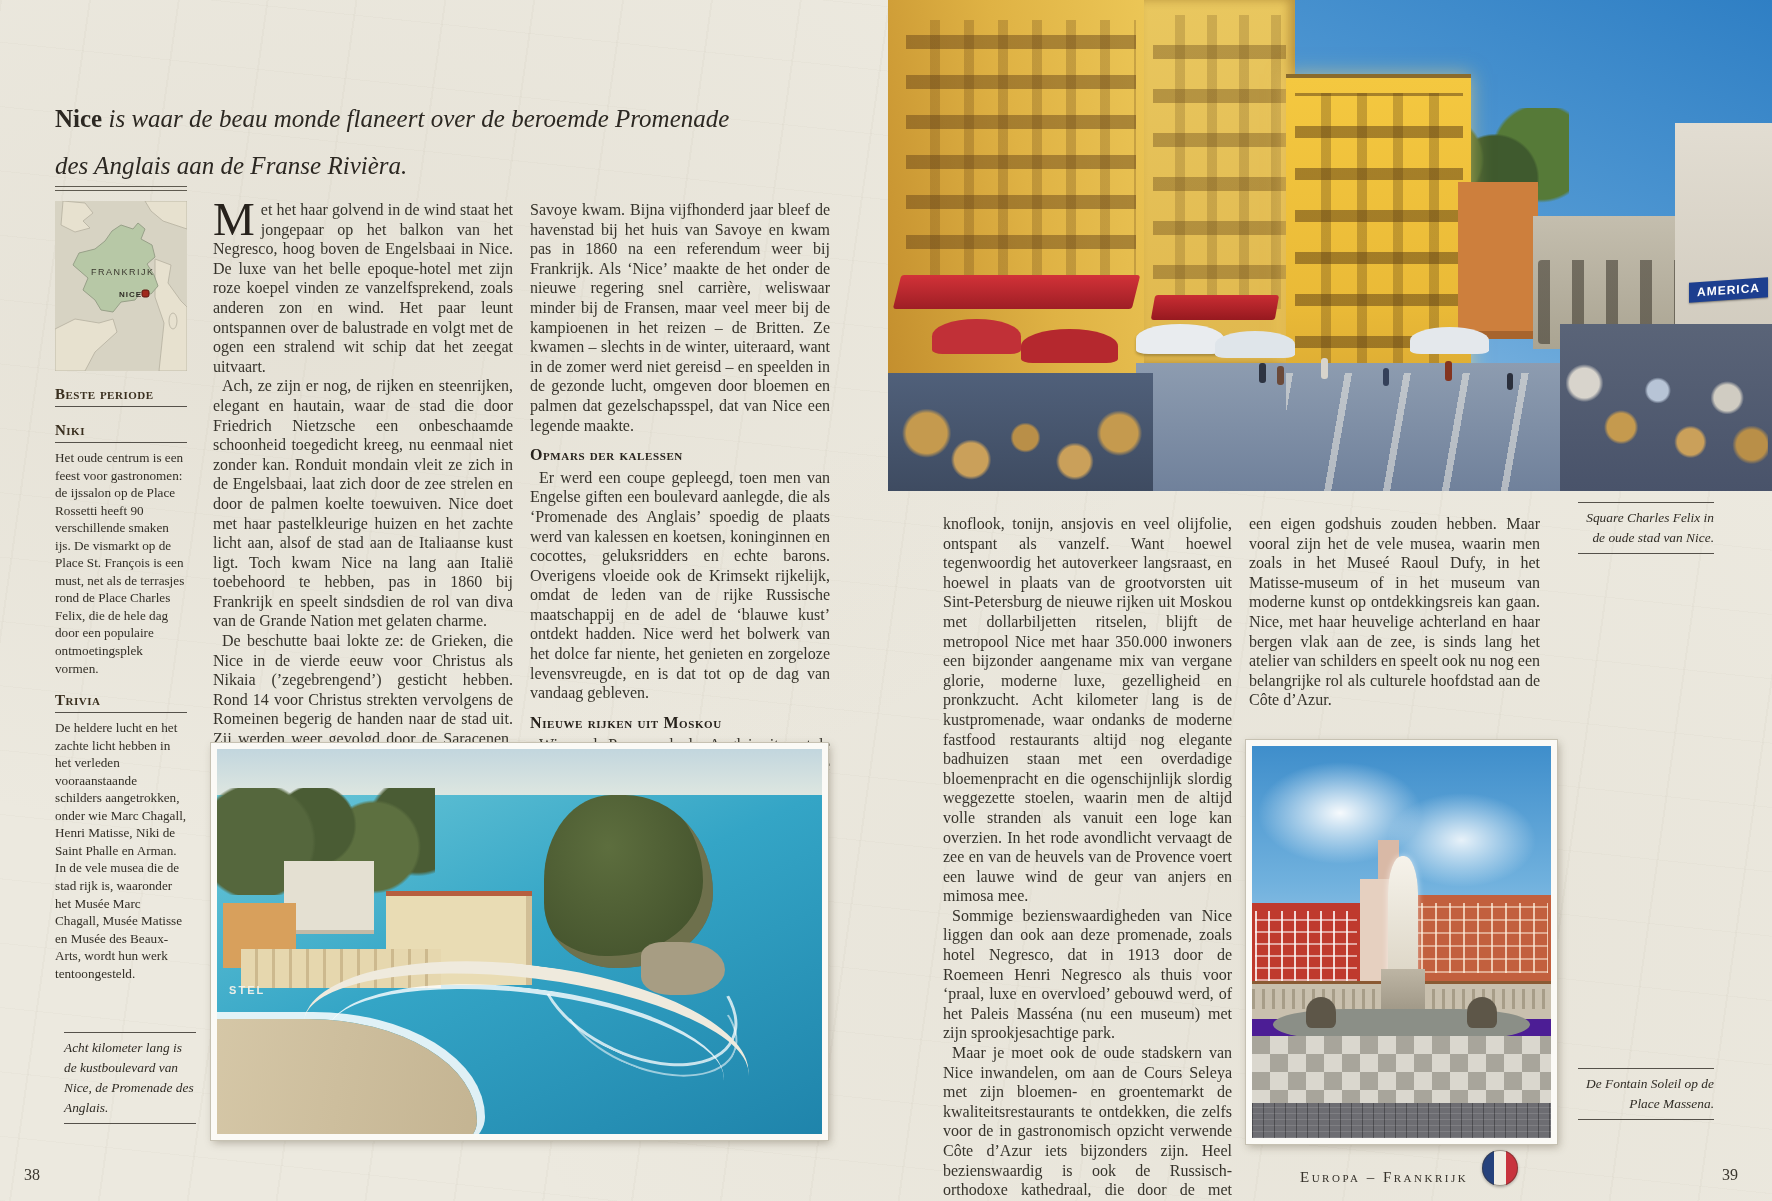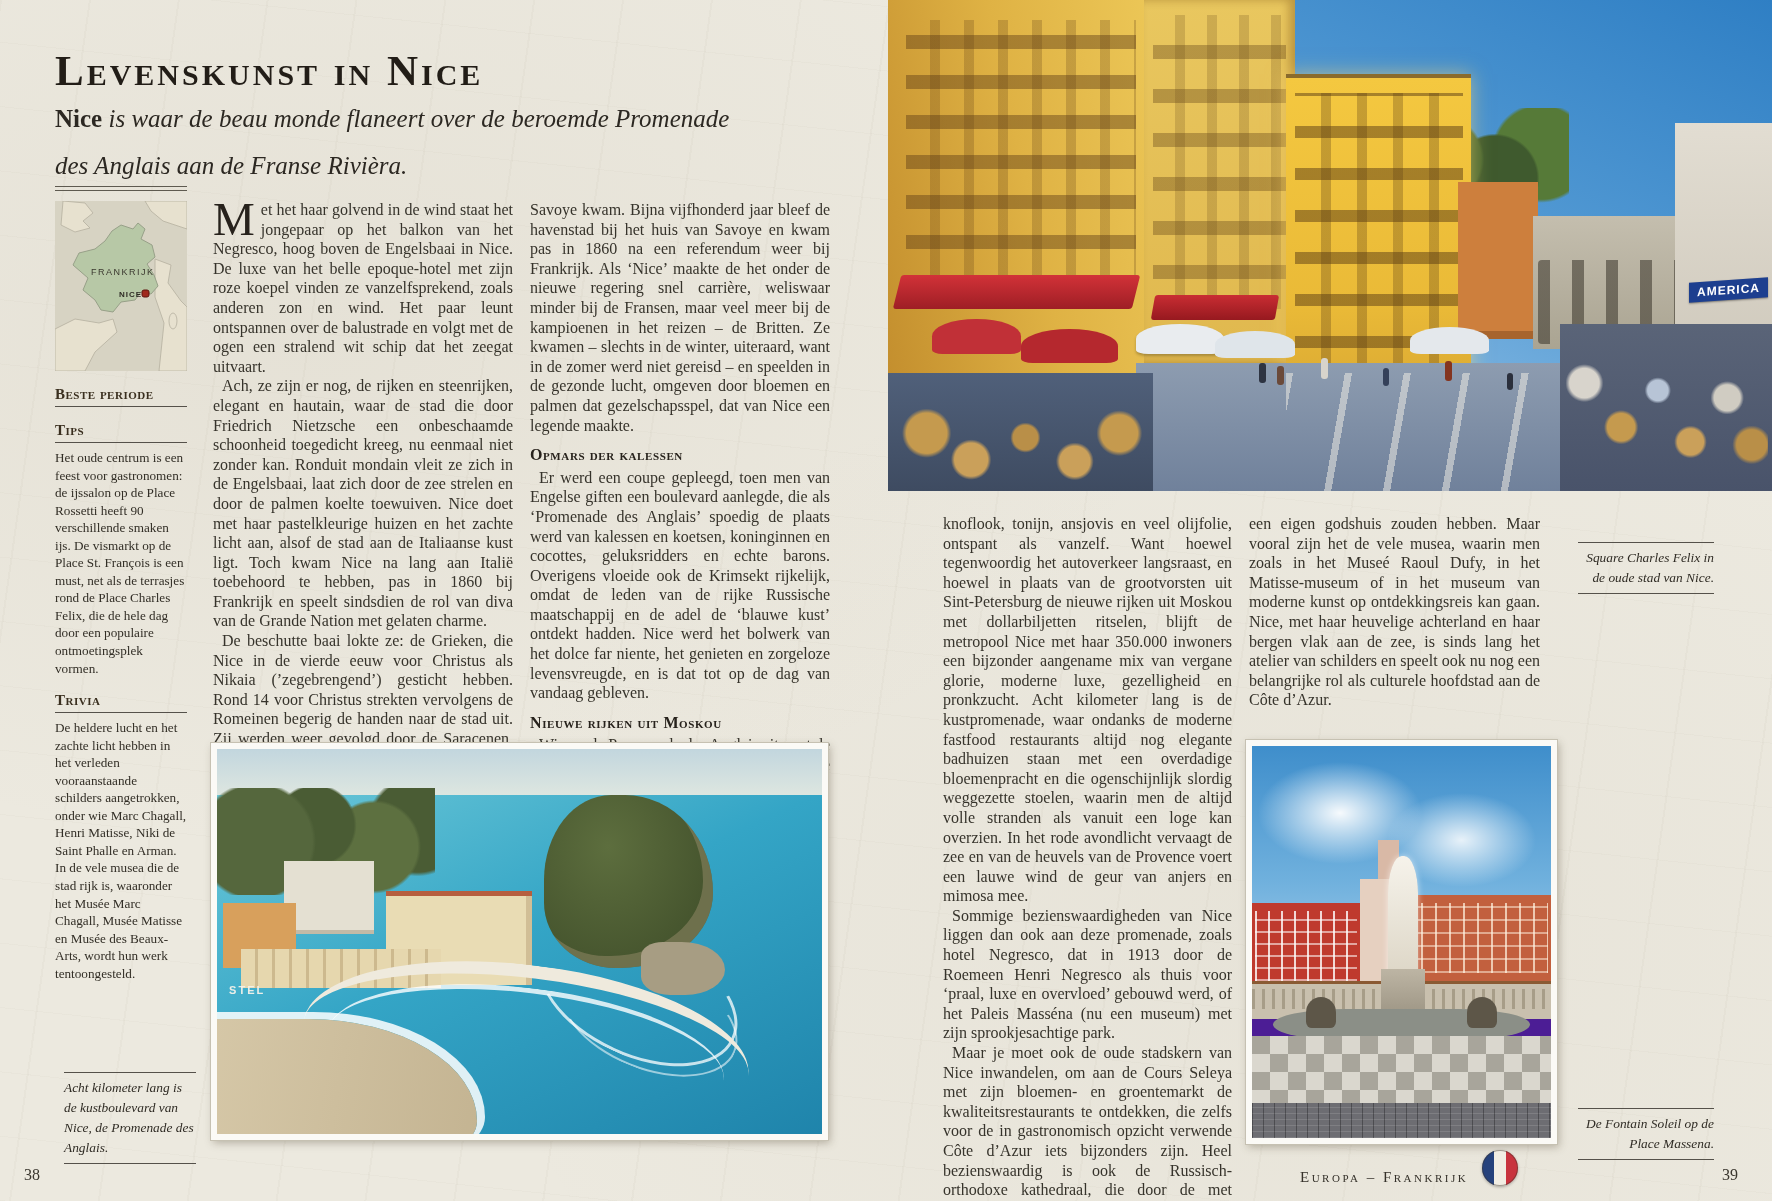--- a/index.html
+++ b/index.html
@@ -34,21 +34,21 @@
   .sidebar{position:absolute;left:55px;top:186px;width:132px;}
   .double-rule{height:3px;border-top:1px solid #5e5a50;border-bottom:1px solid #5e5a50;margin-bottom:10px;}
   .map svg{display:block;}
   .side-sec h3{
     margin:15px 0 6px;font-size:15px;font-weight:700;font-variant:small-caps;
     letter-spacing:.5px;color:#3a2f1f;border-bottom:1px solid #55514a;padding-bottom:3px;
   }
   .side-sec p{margin:0;font-size:13.2px;line-height:1.33;color:#322e26;}
 
   
-  .caption{position:absolute;border-top:1px solid #55514a;border-bottom:1px solid #55514a;padding:5px 0;margin-top:40px;}
+  .caption{position:absolute;border-top:1px solid #55514a;border-bottom:1px solid #55514a;padding:5px 0;}
   .caption p{margin:0;font-style:italic;font-size:13.4px;line-height:20px;color:#2f2b24;}
   .caption-left{left:64px;top:1032px;width:132px;}
   .caption-r{left:1578px;width:136px;text-align:right;}
   .caption-r1{top:502px;}
   .caption-r2{top:1068px;}
 
   
   .col{position:absolute;font-size:16px;line-height:19.6px;text-align:justify;color:#36332b;}
   .col p{margin:0;}
   .col .indent{text-indent:9px;}
@@ -124,21 +124,20 @@
     <div style="right:0;bottom:0;width:24%;height:34%;background:linear-gradient(180deg,#5a6478,#49536a);"></div>
     <div style="right:.5%;bottom:1%;width:23%;height:30%;background:radial-gradient(circle at 10% 30%,#d8d4cc 7%,transparent 9%),radial-gradient(circle at 28% 60%,#c59a4e 8%,transparent 10%),radial-gradient(circle at 46% 35%,#b7c4d6 7%,transparent 9%),radial-gradient(circle at 62% 70%,#caa05a 8%,transparent 10%),radial-gradient(circle at 80% 40%,#d0ccc2 7%,transparent 9%),radial-gradient(circle at 92% 72%,#b98f48 7%,transparent 9%);"></div>
     <div style="left:42%;top:74%;width:7px;height:20px;background:#2e3442;border-radius:3px;"></div>
     <div style="left:44%;top:74.5%;width:7px;height:19px;background:#6b4a3a;border-radius:3px;"></div>
     <div style="left:49%;top:73%;width:7px;height:21px;background:#d8d4cc;border-radius:3px;"></div>
     <div style="left:56%;top:75%;width:6px;height:18px;background:#35415a;border-radius:3px;"></div>
     <div style="left:63%;top:73.5%;width:7px;height:20px;background:#84341f;border-radius:3px;"></div>
     <div style="left:70%;top:76%;width:6px;height:17px;background:#2a2f3c;border-radius:3px;"></div>
   </figure>
 
-  <h1 class="title">Levenskunst in Nice</h1>
   <p class="intro"><b>Nice</b><span> is waar de beau monde flaneert over de beroemde Promenade des Anglais aan de Franse Rivièra.</span></p>
 
   <aside class="sidebar">
     <div class="double-rule"></div>
     <div class="map">
       <svg width="132" height="170" viewBox="0 0 132 170">
         <rect x="0" y="0" width="132" height="170" fill="#d7d3c3"></rect>
         <path d="M8,0 L30,2 L38,12 L28,20 L35,27 L20,31 L6,24 Z" fill="#e7e1cf" stroke="#b5b0a0" stroke-width="0.8"></path>
         <path d="M90,0 L132,0 L132,28 L108,20 L96,10 Z" fill="#e7e1cf" stroke="#b5b0a0" stroke-width="0.8"></path>
         <path d="M100,58 L116,64 L113,82 L126,100 L132,106 L132,170 L104,170 L109,122 L100,96 Z" fill="#e7e1cf" stroke="#b5b0a0" stroke-width="0.8"></path>
@@ -147,21 +146,21 @@
         <path d="M57,30 L66,24 L78,28 L83,22 L90,28 L86,38 L97,44 L100,56 L92,63 L99,74 L103,85 L96,93 L86,91 L80,99 L66,101 L58,111 L46,109 L40,99 L28,89 L33,77 L18,64 L24,52 L40,48 L50,40 Z" fill="#b7c8a6" stroke="#97a088" stroke-width="1"></path>
         <text x="36" y="74" font-family="Liberation Sans, sans-serif" font-size="9" letter-spacing="1.5" fill="#3a372e">FRANKRIJK</text>
         <text x="64" y="96" font-family="Liberation Sans, sans-serif" font-size="8" font-weight="bold" letter-spacing="1" fill="#2e2b24">NICE</text>
         <rect x="87" y="89" width="7" height="7" rx="2" fill="#a0291d" stroke="#5f150e" stroke-width="1"></rect>
       </svg>
     </div>
     <section class="side-sec">
       <h3>Beste periode</h3>
     </section>
     <section class="side-sec">
-      <h3>Tips</h3>
+      <h3>Niki</h3>
       <p>Het oude centrum is een feest voor gastronomen: de ijssalon op de Place Rossetti heeft 90 verschillende smaken ijs. De vismarkt op de Place St. François is een must, net als de terrasjes rond de Place Charles Felix, die de hele dag door een populaire ontmoetingsplek vormen.</p>
     </section>
     <section class="side-sec">
       <h3>Trivia</h3>
       <p>De heldere lucht en het zachte licht hebben in het verleden vooraanstaande schilders aangetrokken, onder wie Marc Chagall, Henri Matisse, Niki de Saint Phalle en Arman. In de vele musea die de stad rijk is, waaronder het Musée Marc Chagall, Musée Matisse en Musée des Beaux-Arts, wordt hun werk tentoongesteld.</p>
     </section>
   </aside>
 
   <div class="caption caption-left">
     <p>Acht kilometer lang is de kustboulevard van Nice, de Promenade des Anglais.</p>

